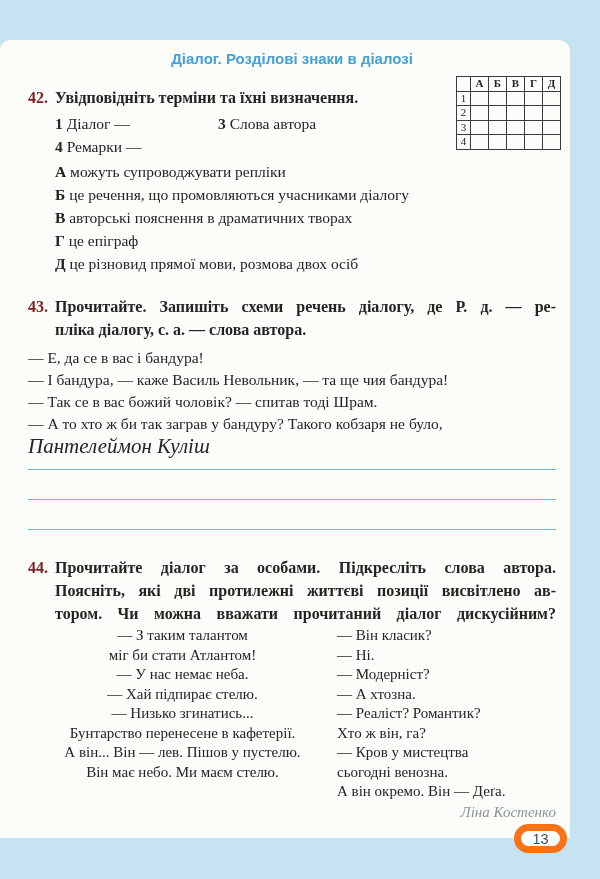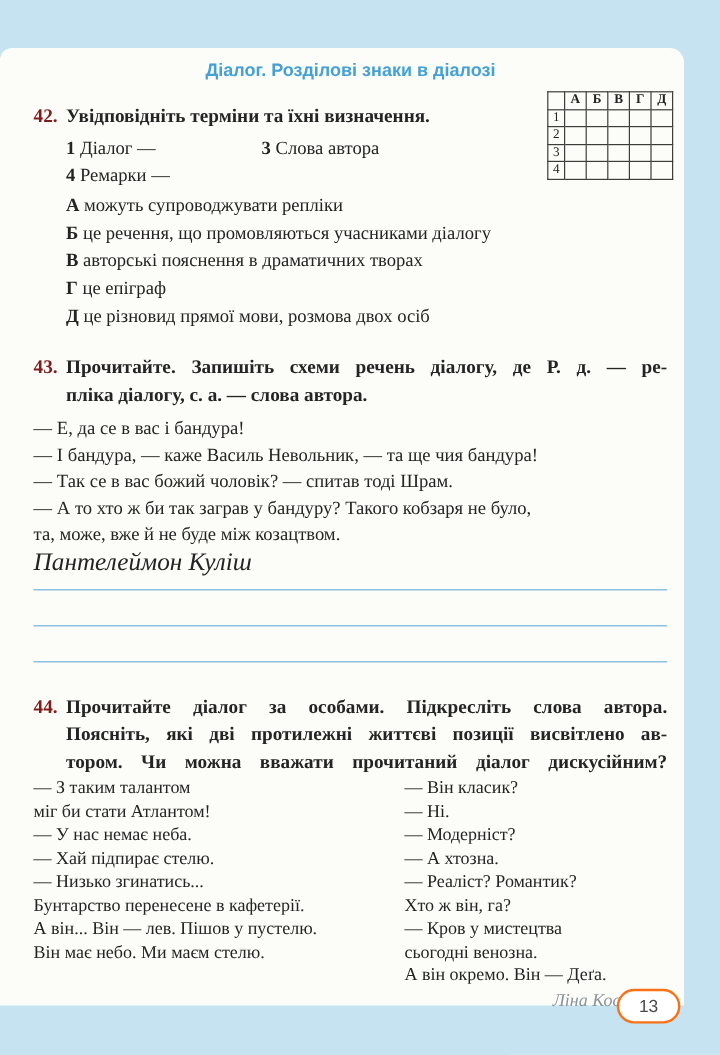--- a/index.html
+++ b/index.html
@@ -63,29 +63,29 @@
   .author{
     font-style:italic;font-size:21px;line-height:22px;
   }
 
   .write-lines{margin-top:0;}
   .write-line{border-bottom:1.6px solid #6fb3d9;height:29px;}
   .write-line.first{height:12px;}
 
   .ex44{margin-top:26px;}
   .poem{display:flex;font-size:15px;line-height:19.5px;margin-top:1px;}
-  .poem-left{width:309px;flex:none;}
+  .poem-left{width:309px;flex:none;text-align:center;}
   .poem-right{flex:1;}
   .poem-author{text-align:right;font-style:italic;color:#8a949b;line-height:20px;}
 
   .page-badge{
     position:absolute;left:514px;top:824px;
     width:53px;height:29px;box-sizing:border-box;
     background:#ffffff;
-    border:2px solid #f97316;
+    border:7px solid #f97316;
     border-radius:15px;
     display:flex;align-items:center;justify-content:center;
     font-family:"Liberation Sans","DejaVu Sans",sans-serif;
     font-size:14.5px;color:#4a4a4a;
   }
 </style>
 </head>
 <body>
 
 <div class="stage">
@@ -119,21 +119,20 @@
           <span class="jline" style="display:block;">Прочитайте. Запишіть схеми речень діалогу, де Р. д. — ре-</span>
           <span style="display:block;">пліка діалогу, с. а. — слова автора.</span>
         </span>
       </div>
 
       <div class="dialog">
         <div>— Е, да се в вас і бандура!</div>
         <div>— І бандура, — каже Василь Невольник, — та ще чия бандура!</div>
         <div>— Так се в вас божий чоловік? — спитав тоді Шрам.</div>
         <div>— А то хто ж би так заграв у бандуру? Такого кобзаря не було,</div>
-        <div>та, може, вже й не буде між козацтвом.</div>
       </div>
       <div class="author">Пантелеймон Куліш</div>
 
       <div class="write-lines">
         <div class="write-line first"></div>
         <div class="write-line"></div>
         <div class="write-line"></div>
       </div>
 
       <div class="ex-head ex44">

